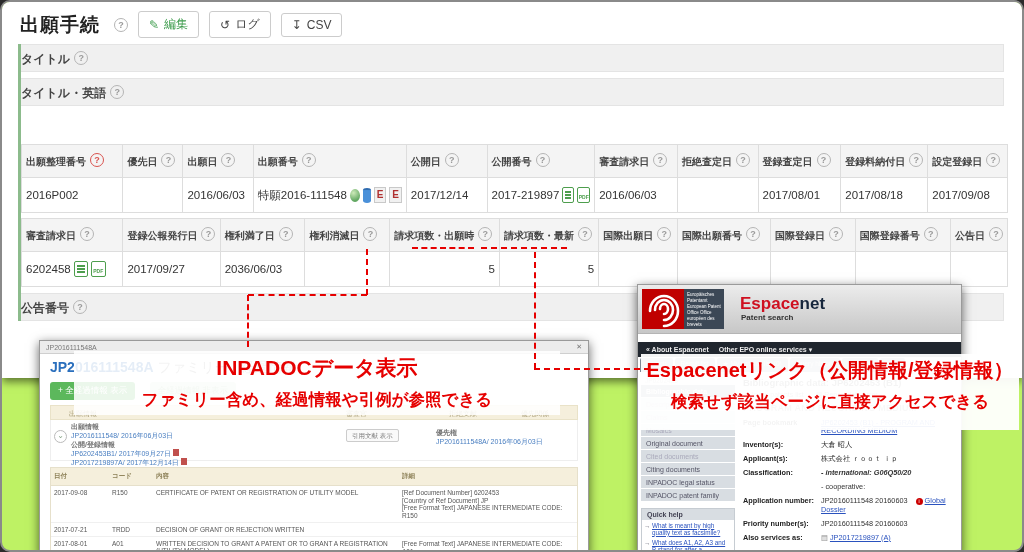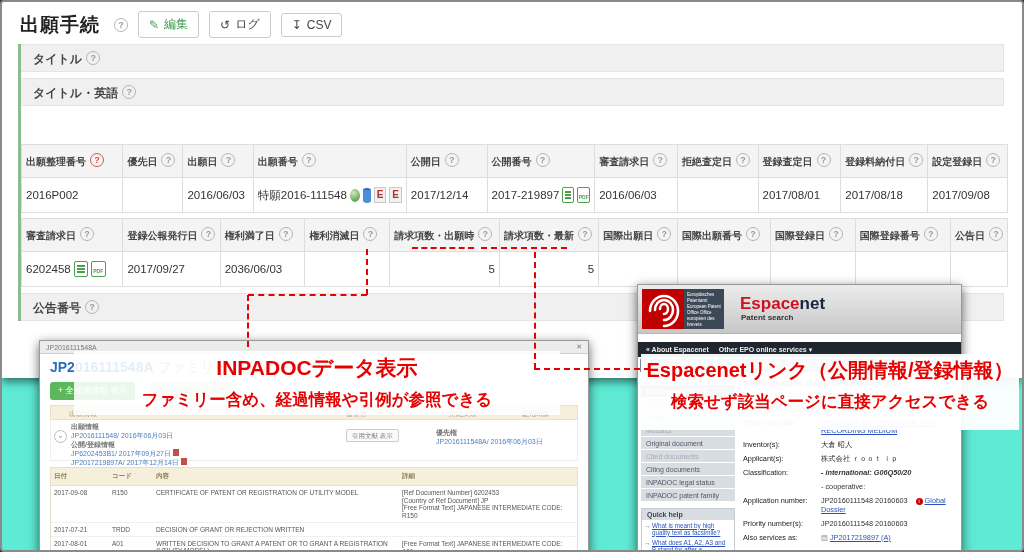--- a/index.html
+++ b/index.html
@@ -1,28 +1,28 @@
 <!DOCTYPE html>
 <html><head>
 <meta charset="utf-8">
 <style>
   html,body{margin:0;padding:0;background:#2b2b2b;}
   body{width:1024px;height:552px;position:relative;font-family:"Liberation Sans","DejaVu Sans",sans-serif;overflow:hidden;}
-  .frame{position:absolute;inset:0;border:2px solid #8a8a8a;border-radius:4px;overflow:hidden;background:#5eead4;}
+  .frame{position:absolute;inset:0;border:2px solid #8a8a8a;border-radius:10px;overflow:hidden;background:#bef264;}
   
   .page{position:absolute;left:0;top:0;right:0;height:376px;background:#fff;box-shadow:0 4px 8px rgba(0,0,0,.5);z-index:1;}
   .topbar{display:flex;align-items:center;gap:10px;padding:9px 18px 4px 18px;}
   .h1{font-size:19px;font-weight:bold;color:#222;letter-spacing:1px;}
   .q{display:inline-block;width:12px;height:12px;border-radius:50%;border:1px solid #b5b5b5;color:#9a9a9a;font-size:9px;line-height:12px;text-align:center;margin-left:4px;vertical-align:2px;font-weight:bold;}
   .q.red{border-color:#d9534f;color:#d9534f;}
   .tbtn{display:inline-flex;align-items:center;gap:5px;border:1px solid #ccc;border-radius:3px;background:#fff;font-size:12px;padding:4px 10px;color:#444;cursor:pointer;}
   .tbtn .tic{font-size:12px;}
   .tbtn.green{color:#3f9d4e;}
   .panel{margin:2px 18px 0 16px;border-left:3px solid #8cbb8c;padding-left:0;}
-  .secbar{background:#f0f0f0;border:1px solid #e4e4e4;border-left:none;font-size:12px;font-weight:bold;color:#444;padding:6px 12px;height:14px;}
+  .secbar{background:#f0f0f0;border:1px solid #e4e4e4;border-left:none;font-size:12px;font-weight:bold;color:#444;padding:6px 0;height:14px;}
   .logorow{display:flex;align-items:center;gap:14px;padding:8px 12px;height:40px;}
   .mark{position:relative;width:30px;height:30px;}
   .mark .ring{position:absolute;inset:1px;border:6px solid #141414;border-radius:50%;}
   .mark .gap{position:absolute;top:-2px;right:3px;width:10px;height:11px;background:#fff;transform:rotate(28deg);}
   .mark .leaf{position:absolute;top:-2px;right:-1px;width:13px;height:7px;background:#8cc63f;border-radius:4px;transform:rotate(28deg);}
   .logotext{font-size:27px;font-weight:bold;color:#141414;letter-spacing:5px;}
   .logosub{font-size:13px;color:#555;margin-left:4px;}
   .emptyrow{height:28px;}
   table.grid{border-collapse:collapse;table-layout:fixed;width:987px;margin-top:10px;}
   table.grid th,table.grid td{border:1px solid #ddd;white-space:nowrap;overflow:hidden;}
@@ -87,21 +87,21 @@
   .sitem.dim{color:#aab;}
   .qh{margin-top:6px;border:1px solid #c6ccd2;}
   .qht{background:#d8dde2;font-size:7px;font-weight:bold;color:#445;padding:2px 5px;}
   .qlink{font-size:6.3px;color:#2a52be;text-decoration:underline;padding:1.5px 4px 1.5px 10px;position:relative;line-height:7px;}
   .qlink:before{content:"\2192";position:absolute;left:2px;color:#556;text-decoration:none;}
   .emain{flex:1;padding:4px 6px 0 8px;overflow:hidden;}
   .eh{font-size:9.5px;font-weight:bold;color:#333;}
   .eact{font-size:7px;color:#666;margin-top:3px;display:flex;gap:12px;}
   .edoc{font-size:9px;font-weight:bold;color:#7a7a7a;margin-top:4px;letter-spacing:.3px;}
   .frow{display:flex;font-size:7.3px;margin-top:5.5px;line-height:8.5px;}
-  .flabel{width:78px;flex:none;font-weight:normal;color:#222;}
+  .flabel{width:78px;flex:none;font-weight:bold;color:#222;}
   .fval{color:#333;}
   .fval.link{color:#2a52be;text-decoration:underline;}
   .fval.cls{font-weight:bold;font-style:italic;}
   .gd{display:inline-block;width:7px;height:7px;border-radius:50%;background:#c00;color:#fff;font-size:5px;text-align:center;line-height:7px;margin:0 2px 0 8px;}
   .gdl{color:#2a52be;text-decoration:underline;}
   .eabs{font-size:9.5px;font-weight:bold;color:#222;margin-top:7px;}
   
   .ann{position:absolute;z-index:45;background:rgba(255,255,255,.88);text-align:center;color:#e60000;font-weight:bold;}
   .annA{left:72px;top:349px;width:486px;height:64px;}
   .annB{left:639px;top:352px;width:378px;height:76px;background:rgba(255,255,255,.95);}

